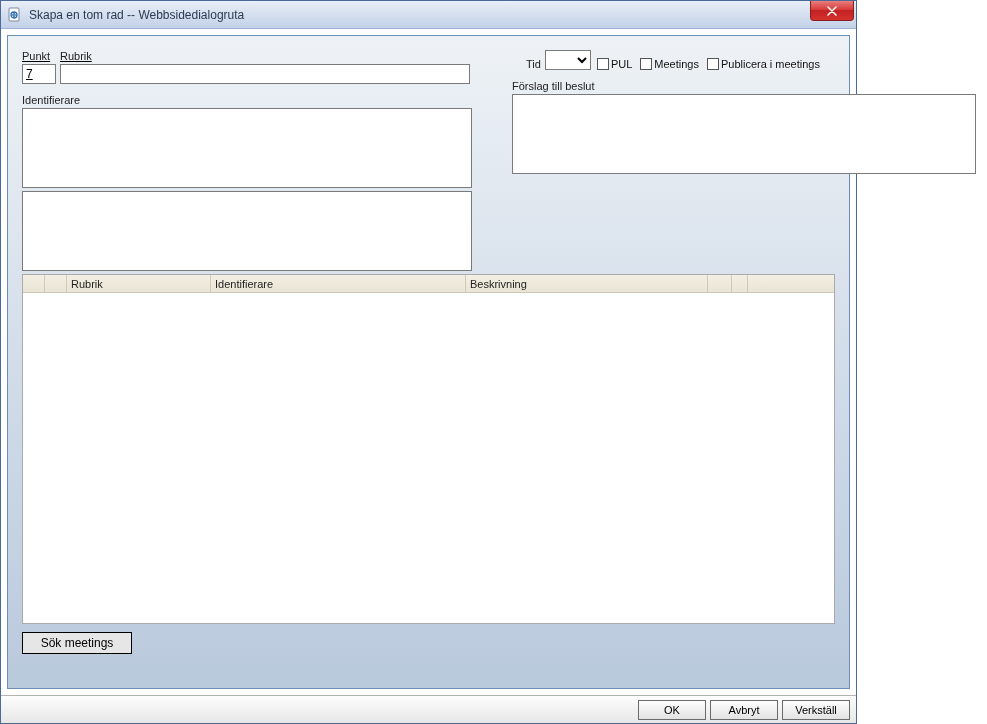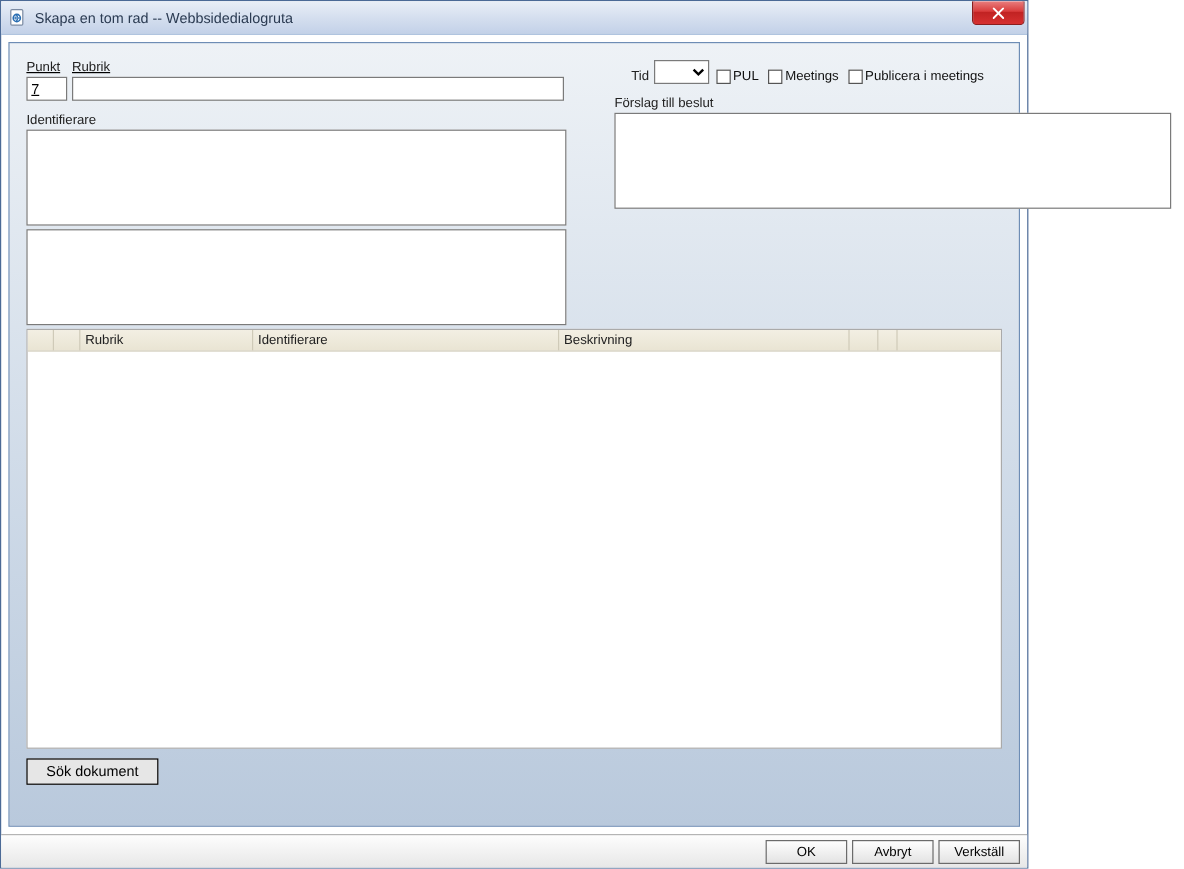--- a/index.html
+++ b/index.html
@@ -261,21 +261,21 @@
         <div class="th th-h2">Rubrik</div>
         <div class="th th-h4">Identifierare</div>
         <div class="th th-h3">Beskrivning</div>
         <div class="th th-h5"></div>
         <div class="th th-h7"></div>
       </div>
 
       <div style="height:100%;"></div>
     </div>
 
-    <div class="sok-btn">Sök dokument</div>
+    <div class="sok-btn">Sök meetings</div>
 
   </div>
 
   <div class="footer-bar">
     <div class="ft-btn">OK</div>
     <div class="ft-btn">Avbryt</div>
     <div class="ft-btn">Verkställ</div>
   </div>
 
 </div>

